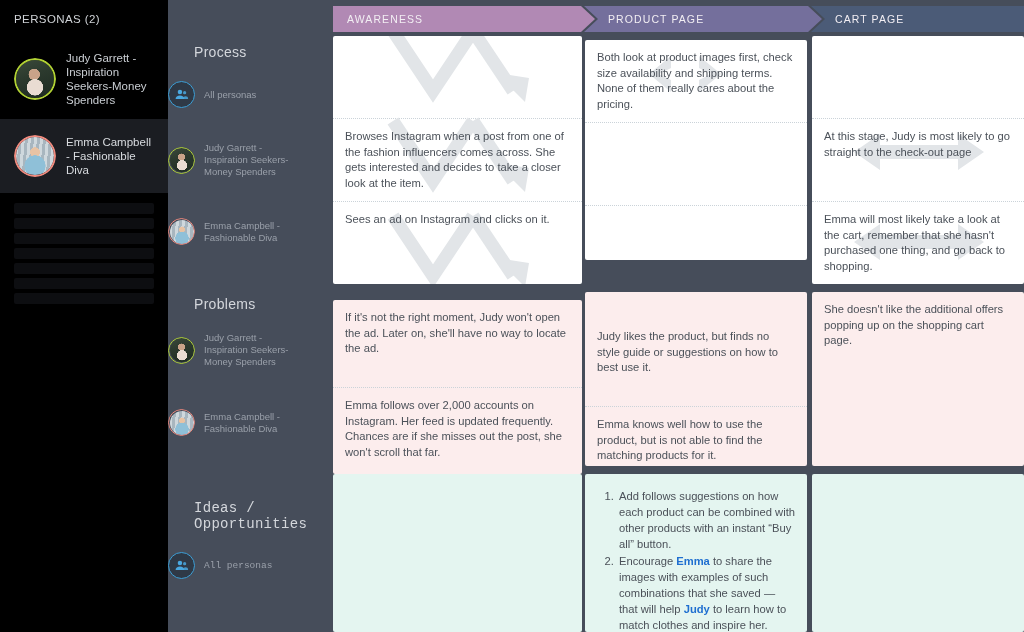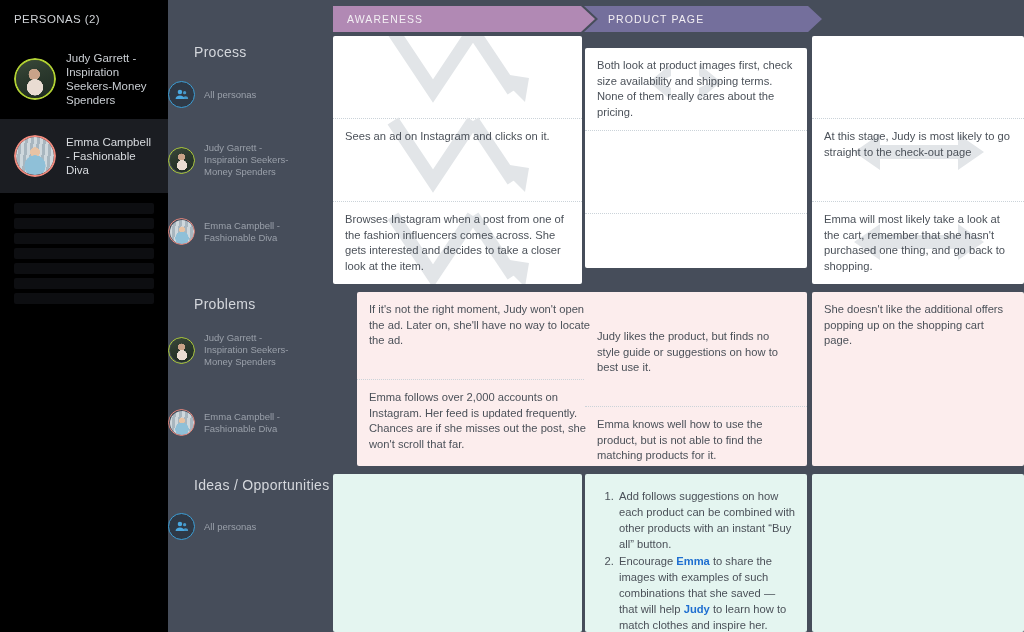--- a/index.html
+++ b/index.html
@@ -190,21 +190,21 @@
       </div>
       <div class="lane-persona" style="margin-top:41px;">
         <div class="lane-avatar emma">
             <div class="av-img av-emma"></div>
             <div class="ring"></div>
           </div>
         <div class="lane-persona-name">Emma Campbell - Fashionable Diva</div>
       </div>
     </div>
 
-    <div class="lane-block" style="top:477px;">
+    <div class="lane-block" style="top:500px;font-family:Liberation Mono, monospace;">
       <div class="lane-title">Ideas / Opportunities</div>
       <div class="lane-persona" style="margin-top:20px;">
         <div class="allpersona-icon">
           <svg viewBox="0 0 24 24" fill="#4aa8e0">
               <circle cx="9.5" cy="8" r="3.6"></circle>
               <path d="M2.5 19c0-3.6 3.1-5.6 7-5.6s7 2 7 5.6z"></path>
               <circle cx="17" cy="9" r="2.6" opacity=".85"></circle>
               <path d="M14 19c0-2.6 2-4.2 4.6-4.2 2.2 0 3.9 1.2 3.9 3.4V19z" opacity=".85"></path>
             </svg>
         </div>
@@ -217,20 +217,24 @@
 
     <div class="headers">
       <div class="stage-header" style="left:0px; width:262px;">
         <div class="chev" style="background:#b189b4; clip-path: polygon(0 0, calc(100% - 14px) 0, 100% 50%, calc(100% - 14px) 100%, 0 100%);"></div>
         <div class="lbl">AWARENESS</div>
       </div>
       <div class="stage-header" style="left:251px; width:238px;">
         <div class="chev" style="background:#746f9c; clip-path: polygon(0 0, calc(100% - 14px) 0, 100% 50%, calc(100% - 14px) 100%, 0 100%, 14px 50%);"></div>
         <div class="lbl" style="padding-left:24px;">PRODUCT PAGE</div>
       </div>
+      <div class="stage-header" style="left:478px; width:213px;">
+        <div class="chev" style="background:#4b5b77; clip-path: polygon(0 0, 100% 0, 100% 100%, 0 100%, 14px 50%);"></div>
+        <div class="lbl" style="padding-left:24px;">CART PAGE</div>
+      </div>
     </div>
 
     <div class="card" style="left:0px; top:36px; width:249px; height:248px;">
       <div class="wm" style="left:30px; top:0px;">
         <svg width="200" height="248" viewBox="0 0 200 248">
           <g stroke="#e2e5e8" stroke-width="13" fill="none" stroke-linecap="butt">
             <path d="M30 -5 L70 55 L110 -5"></path>
             <path d="M110 -5 L150 55"></path>
             <path d="M30 85 L70 145 L110 85"></path>
             <path d="M110 85 L150 145"></path>
@@ -241,28 +245,28 @@
             <path d="M136 130 l26 26 l4 -24 l-26 -4 z"></path>
             <path d="M136 225 l26 26 l4 -24 l-26 -4 z"></path>
             <path d="M136 40 l26 26 l4 -24 l-26 -4 z"></path>
           </g>
         </svg>
       </div>
       <div class="cell" style="height:82px;">
         <p></p>
       </div>
       <div class="cell" style="height:83px;">
+        <p>Browses Instagram when a post from one of the fashion influencers comes across. She gets interested and decides to take a closer look at the item.</p>
+      </div>
+      <div class="cell" style="height:83px;">
         <p>Sees an ad on Instagram and clicks on it.</p>
       </div>
-      <div class="cell" style="height:83px;">
-        <p>Browses Instagram when a post from one of the fashion influencers comes across. She gets interested and decides to take a closer look at the item.</p>
-      </div>
-    </div>
-
-    <div class="card" style="left:252px; top:48px; width:222px; height:220px;">
+    </div>
+
+    <div class="card" style="left:252px; top:40px; width:222px; height:220px;">
       <div class="wm" style="left:40px; top:12px;">
         <svg width="140" height="44" viewBox="0 0 140 44">
           <g fill="#e2e5e8">
             <path d="M24 22 L46 4 L46 16 L34 22 L46 28 L46 40 Z"></path>
             <path d="M96 22 L74 4 L74 16 L86 22 L74 28 L74 40 Z"></path>
           </g>
         </svg>
       </div>
       <div class="cell" style="height:82px;">
         <p>Both look at product images first, check size availability and shipping terms. None of them really cares about the pricing.</p>
@@ -294,21 +298,21 @@
         <p></p>
       </div>
       <div class="cell" style="height:83px;">
         <p>At this stage, Judy is most likely to go straight to the check-out page</p>
       </div>
       <div class="cell" style="height:83px;">
         <p>Emma will most likely take a look at the cart, remember that she hasn't purchased one thing, and go back to shopping.</p>
       </div>
     </div>
 
-    <div class="card problems" style="left:0px; top:292px; width:249px; height:174px;margin-left:24px;">
+    <div class="card problems" style="left:0px; top:300px; width:249px; height:174px;">
       <div class="cell" style="height:87px;">
         <p>If it's not the right moment, Judy won't open the ad. Later on, she'll have no way to locate the ad.</p>
       </div>
       <div class="cell" style="height:87px;">
         <p>Emma follows over 2,000 accounts on Instagram. Her feed is updated frequently. Chances are if she misses out the post, she won't scroll that far.</p>
       </div>
     </div>
 
     <div class="card problems" style="left:252px; top:292px; width:222px; height:174px;">
       <div class="cell" style="height:87px;margin-top:27px;">

